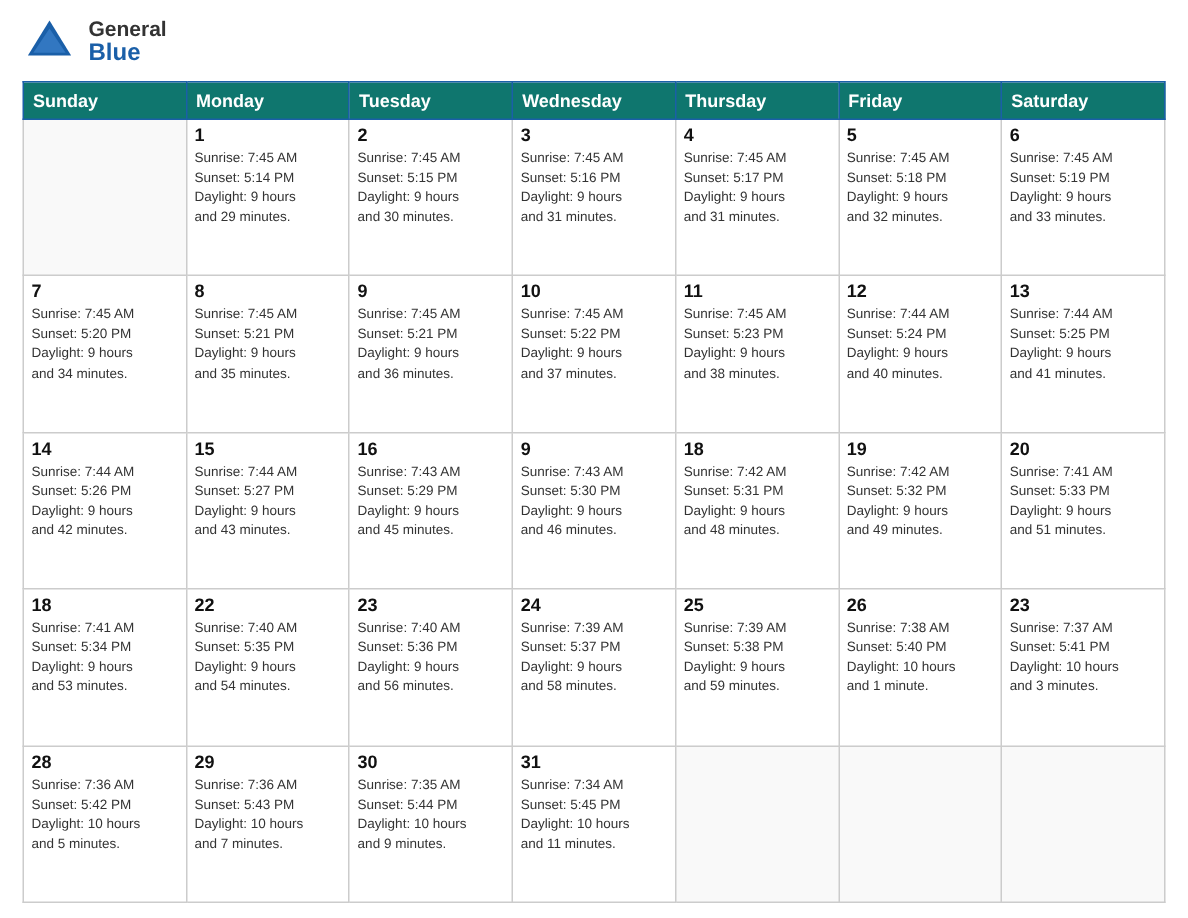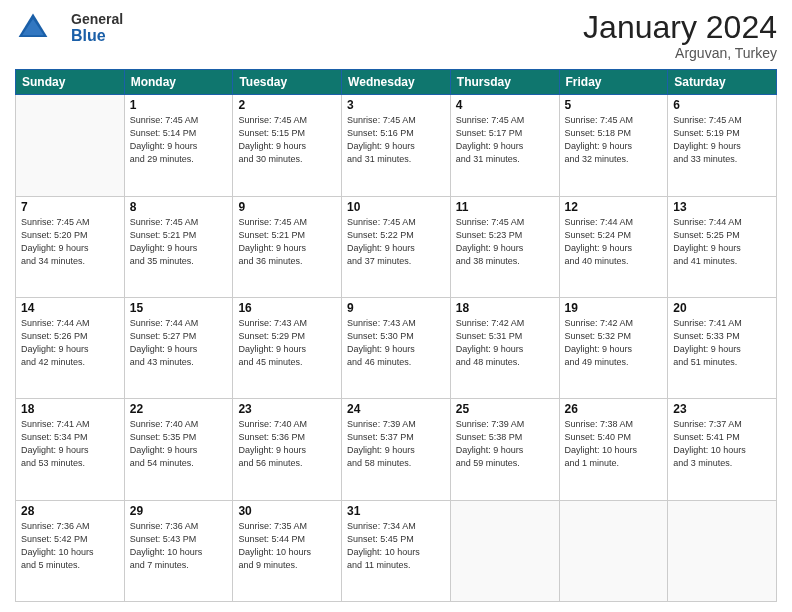--- a/index.html
+++ b/index.html
@@ -19,21 +19,21 @@
     }
     .header {
       display: flex;
       justify-content: space-between;
       align-items: flex-start;
       margin-bottom: 8px;
     }
     .logo {
       display: flex;
       align-items: center;
-      gap: 20px;
+      gap: 8px;
     }
     .logo-text {
       display: flex;
       flex-direction: column;
       line-height: 1.1;
     }
     .logo-general {
       font-size: 14px;
       font-weight: bold;
       color: #333;
@@ -106,24 +106,20 @@
   <div class="header">
     <div class="logo">
       <svg class="logo-icon" viewBox="0 0 40 40" xmlns="http://www.w3.org/2000/svg">
         <polygon points="20,4 36,30 4,30" fill="#1a5fa8"></polygon>
         <polygon points="20,10 32,28 8,28" fill="#4a90d9" opacity="0.5"></polygon>
       </svg>
       <div class="logo-text">
         <span class="logo-general">General</span>
         <span class="logo-blue">Blue</span>
       </div>
-    </div>
-    <div class="title-area">
-      <div class="month-title">January 2024</div>
-      <div class="location">Arguvan, Turkey</div>
     </div>
   </div>
 
   <table class="calendar">
     <thead>
       <tr>
         <th>Sunday</th>
         <th>Monday</th>
         <th>Tuesday</th>
         <th>Wednesday</th>

